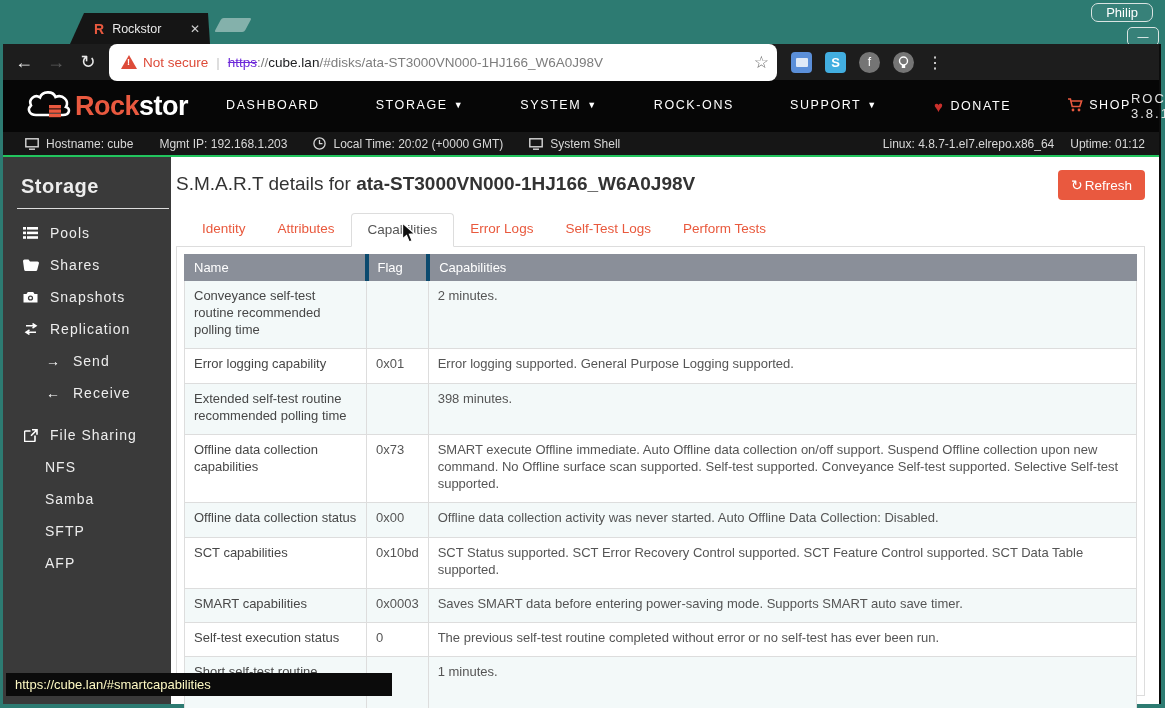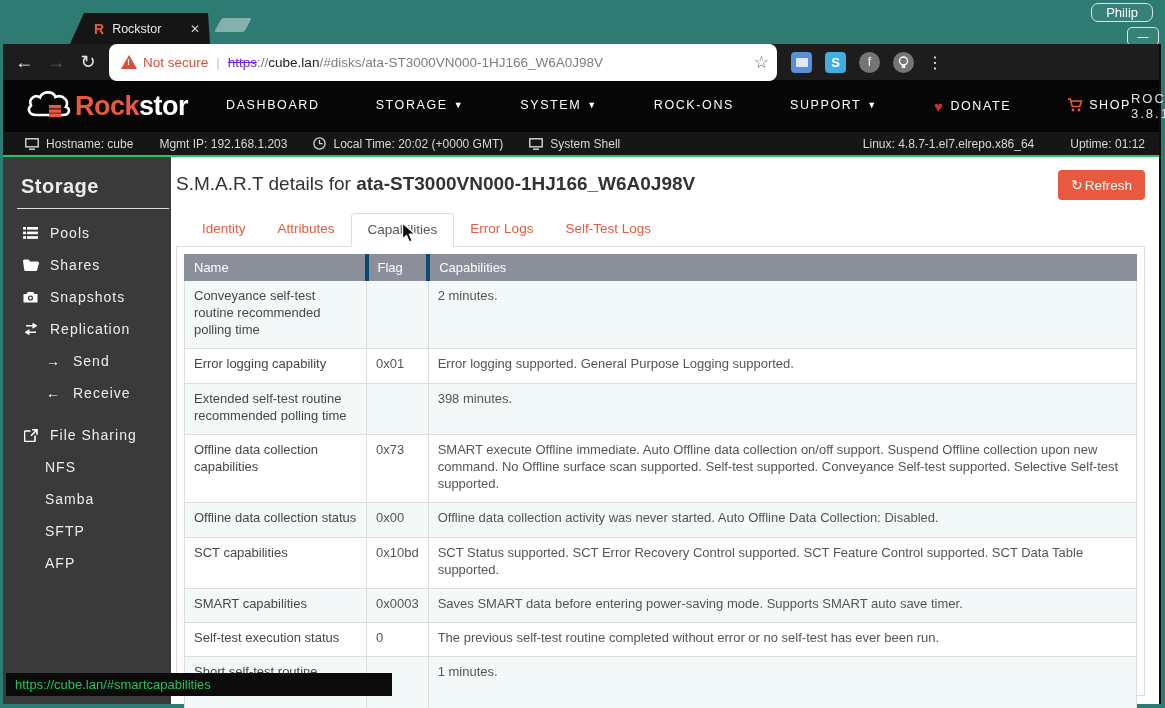--- a/index.html
+++ b/index.html
@@ -53,21 +53,21 @@
   .nav-links { display:flex; align-items:flex-start; gap:56px; color:#fff; font-size:12.5px; letter-spacing:1.6px; }
   .nav-link { display:flex; align-items:center; gap:6px; white-space:nowrap; }
   .caret { font-size:9px; color:#fff; }
   .heart { color:#c9302c; font-size:15px; }
   .nav-right { margin-left:auto; display:flex; align-items:center; gap:34px; color:#e2e2e2; font-size:13px; letter-spacing:2px; }
 
   
   .hostbar { height:25px; background:#161616; border-bottom:2px solid #22c55e; display:flex; align-items:center;
              padding:0 14px 0 22px; gap:26px; color:#d8d8d8; font-size:12px; }
   .hitem { display:flex; align-items:center; gap:7px; white-space:nowrap; }
-  .host-right { margin-left:auto; display:flex; gap:36px;padding-left:28px; }
+  .host-right { margin-left:auto; display:flex; gap:16px;padding-left:28px; }
 
   
   .content { display:flex; height:547px; }
   .sidebar { flex:0 0 168px; background:#3a3a3a; color:#ededed; padding-top:14px; }
   .sb-head { font-size:20px; font-weight:bold; padding:4px 16px 10px 18px; letter-spacing:.5px; }
   .sb-rule { border:0; border-top:1px solid #dcdcdc; margin:0 2px 8px 14px; }
   .sb-item { display:flex; align-items:center; gap:11px; height:32px; padding-left:19px; font-size:14px; letter-spacing:1px; }
   .sb-item.active { background:#232323; }
   .sb-item.sub { padding-left:42px; }
   .sb-item.gap { margin-top:10px; }
@@ -90,21 +90,21 @@
   table.caps { width:100%; border-collapse:collapse; font-size:13px; color:#555; }
   .caps th { background:#8a8f99; color:#fff; font-weight:normal; text-align:left; padding:5px 9px; border:1px solid #8a8f99; }
   .caps th + th { border-left:4px solid #0c4a6e; }
   .caps td { border:1px solid #ddd; padding:6px 9px 10px; vertical-align:top; line-height:1.32; }
   .caps td.nm { font-weight:normal; color:#474747; width:182px; }
   .caps td.fl { width:52px; }
   .caps tbody tr:nth-child(odd) { background:#f3f9f9; }
 
   
   .status-tip { position:absolute; left:3px; bottom:6px; width:386px; height:23px; background:#0b0b0b;
-                color:#22c55e; font-size:13px; display:flex; align-items:center; padding-left:9px; }
+                color:#fef9c3; font-size:13px; display:flex; align-items:center; padding-left:9px; }
 
   
   .cursor { position:absolute; left:401px; top:222px; z-index:50; }
 </style>
 </head>
 <body>
 
 <div class="screen">
 
   <div class="titlebar">
@@ -317,20 +317,21 @@
             <span>Refresh</span>
           </button>
         </div>
 
         <div class="tabs">
           <span class="tab">Identity</span>
           <span class="tab">Attributes</span>
           <span class="tab active">Capabilities</span>
           <span class="tab">Error Logs</span>
           <span class="tab">Self-Test Logs</span>
+          <span class="tab">Perform Tests</span>
         </div>
 
         <div class="panel">
           <table class="caps">
             <thead>
               <tr>
                 <th style="width:182px">Name</th>
                 <th style="width:52px">Flag</th>
                 <th>Capabilities</th>
               </tr>

